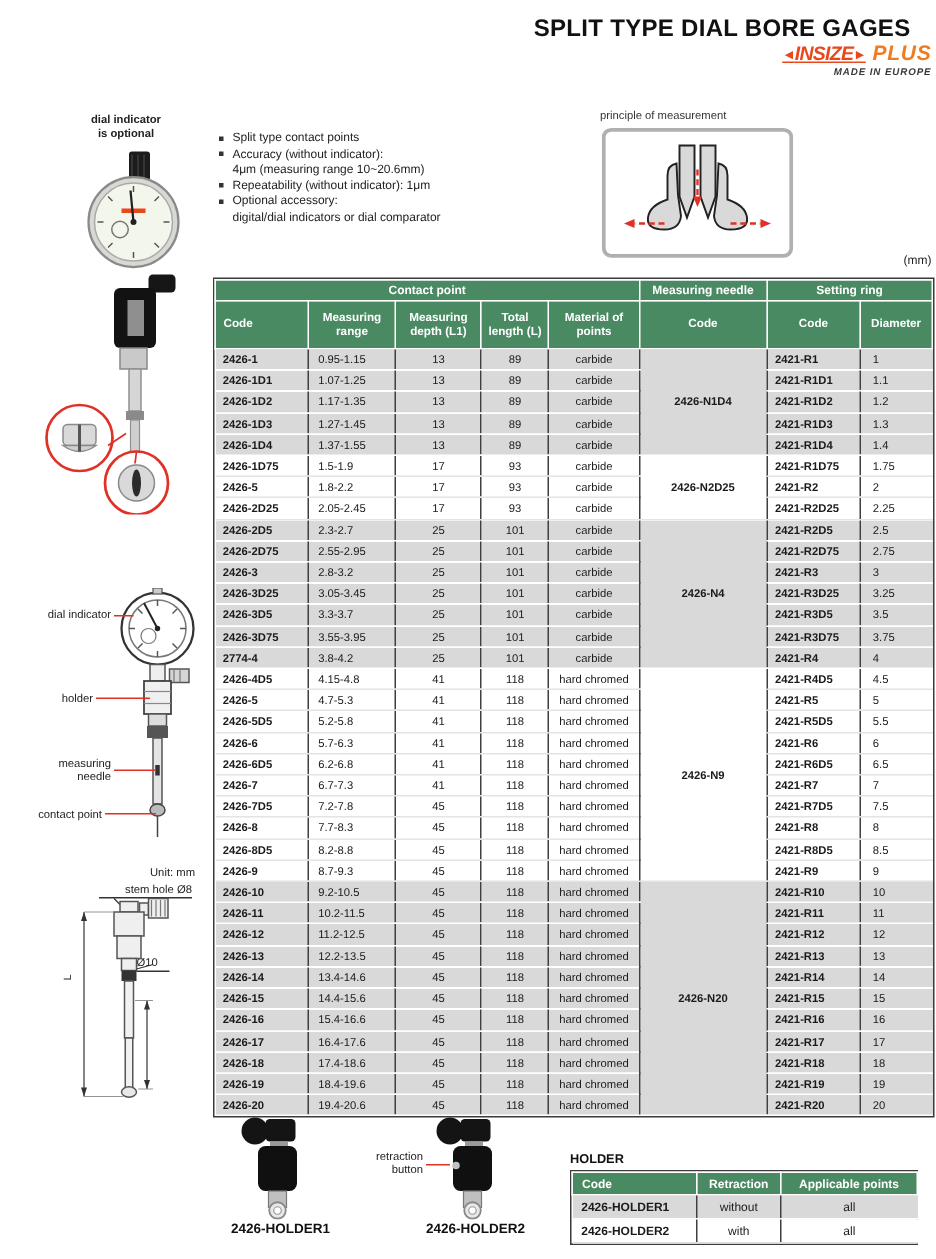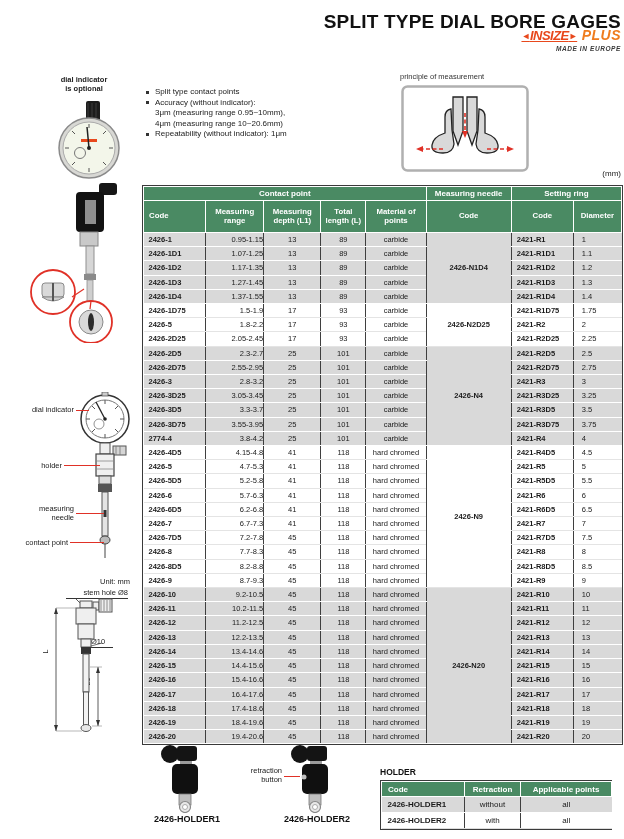--- a/index.html
+++ b/index.html
@@ -1,21 +1,21 @@
 <!DOCTYPE html>
 <html><head>
 <meta charset="utf-8">
 <style>
   html,body{margin:0;padding:0;}
   body{width:624px;height:839px;position:relative;background:#fff;
        font-family:"Liberation Sans",sans-serif;color:#1a1a1a;overflow:hidden;}
   .abs{position:absolute;}
 
   
-  .page-title{right:3px;top:11px;font-size:19px;font-weight:bold;color:#111;letter-spacing:.2px;}
+  .page-title{right:17px;top:11px;font-size:16px;font-weight:bold;color:#111;letter-spacing:.2px;}
   .logo-wrap{right:3px;top:29px;text-align:right;line-height:12px;}
   .logo-insize{font-style:italic;font-weight:bold;font-size:13px;color:#e8481c;letter-spacing:-.5px;text-decoration:underline;}
   .logo-arrow{font-size:9px;position:relative;top:-1px;}
   .logo-plus{font-style:italic;font-weight:bold;font-size:14px;color:#ef7c1e;letter-spacing:.5px;}
   .logo-made{font-style:italic;font-weight:bold;font-size:6.5px;color:#3a3a3a;letter-spacing:.6px;}
 
   
   .features{left:145px;top:87px;width:255px;font-size:8px;}
   .feat{position:relative;padding-left:10px;line-height:10.5px;color:#222;}
   .feat .bullet{position:absolute;left:1px;top:3.5px;width:3px;height:3px;background:#333;}
@@ -36,21 +36,21 @@
            font-size:7.8px;padding:0 2px;}
   .main th.gh{height:13px;font-size:8px;}
   .main th.ch{height:31px;line-height:1.15;}
   .main th.left{text-align:left;padding-left:5px;}
   .main td{font-size:7.5px;height:13.2px;line-height:13.2px;padding:0 0 0 0;
            border-left:1px solid #3f3f3f;white-space:nowrap;overflow:hidden;}
   .main td:first-child{border-left:none;}
   .main tr.shaded td{background:#d9d9d9;border-bottom:1px solid #fff;}
   .main tr.plain td{background:#fff;border-bottom:1px solid #e4e4e4;}
   .main td.c0{font-weight:bold;text-align:left;padding-left:5px;}
-  .main td.c1{text-align:right;padding-left:6px;}
+  .main td.c1{text-align:left;padding-left:6px;}
   .main td.c2,.main td.c3,.main td.c4{text-align:center;}
   .main td.needle{font-weight:bold;text-align:center;}
   .main td.c6{font-weight:bold;text-align:left;padding-left:5px;}
   .main td.c7{text-align:left;padding-left:8px;}
 
   
   .holder-title{left:380px;top:767px;font-size:8.5px;font-weight:bold;color:#111;}
   .holder-table-wrap{left:380px;top:780px;width:230px;border:1px solid #3a3a3a;}
   .holder th{background:#4a8a63;color:#fff;font-weight:bold;border:1px solid #fff;
              font-size:8px;height:14px;padding:0 2px;}
@@ -140,23 +140,24 @@
     <circle cx="63" cy="229" r="12" fill="#d9d9d9" stroke="#8a8a8a" stroke-width="1"></circle>
     <ellipse cx="63" cy="229" rx="3" ry="9" fill="#2b2b2b"></ellipse>
     <line x1="44" y1="204" x2="56" y2="196" stroke="#e03127" stroke-width="1.2"></line>
     <line x1="63" y1="208" x2="62" y2="216" stroke="#e03127" stroke-width="1.2"></line>
   </svg>
 </div>
 
 <div class="abs features">
     <div class="feat"><span class="bullet"></span><span>Split type contact points</span></div>
     <div class="feat"><span class="bullet"></span><span>Accuracy (without indicator):</span></div>
-    <div class="feat indent"><span>3μm (measuring range 0.95~10mm),</span></div>
     <div class="feat indent"><span>4μm (measuring range 10~20.6mm)</span></div>
     <div class="feat"><span class="bullet"></span><span>Repeatability (without indicator): 1μm</span></div>
+    <div class="feat"><span class="bullet"></span><span>Optional accessory:</span></div>
+    <div class="feat indent"><span>digital/dial indicators or dial comparator</span></div>
   </div>
 
 <div class="abs principle-label">principle of measurement</div>
 <div class="abs principle-box">
   <svg width="128" height="87" viewBox="0 0 128 87">
     <rect x="1.5" y="1.5" width="125" height="84" rx="5" fill="#fff" stroke="#b0b0b0" stroke-width="2.5"></rect>
 
     <g fill="#d9d9d9" stroke="#222" stroke-width="1.3">
       <path d="M52 12 h10 v34 l-5 14 l-5 -14 z"></path>
       <path d="M66 12 h10 v34 l-5 14 l-5 -14 z"></path>

